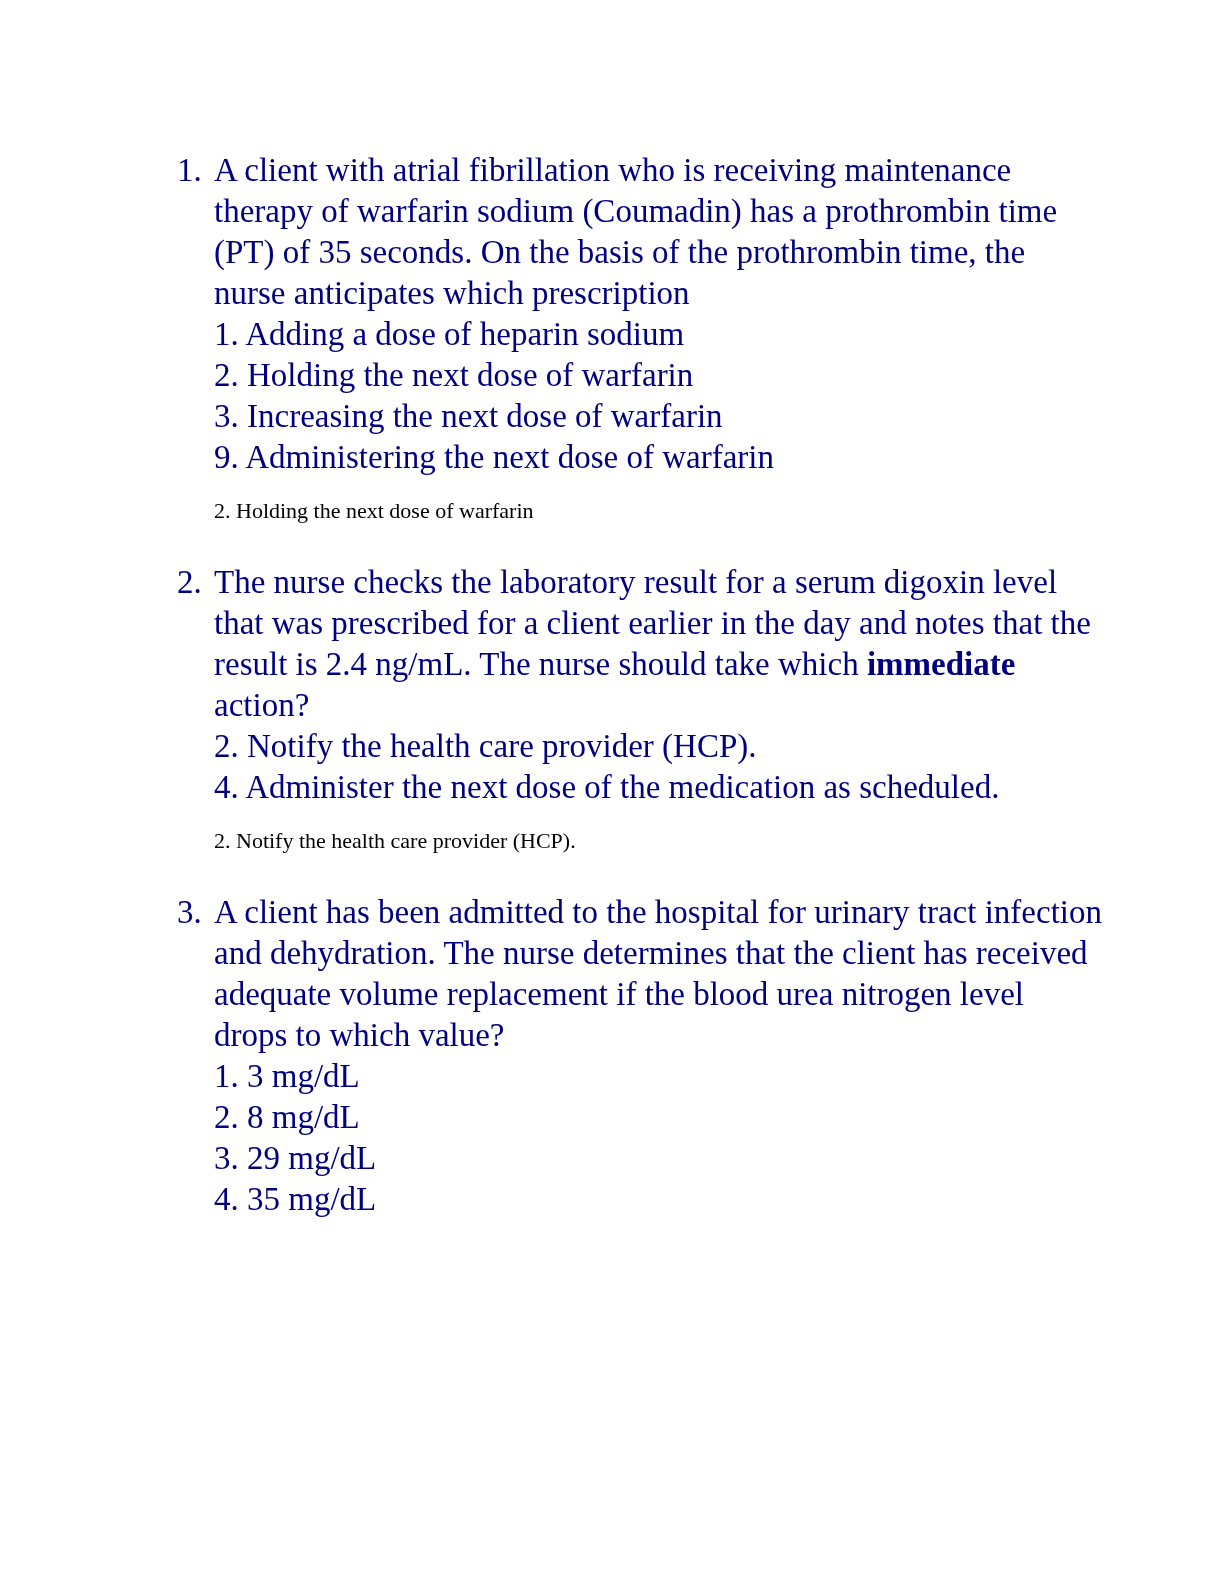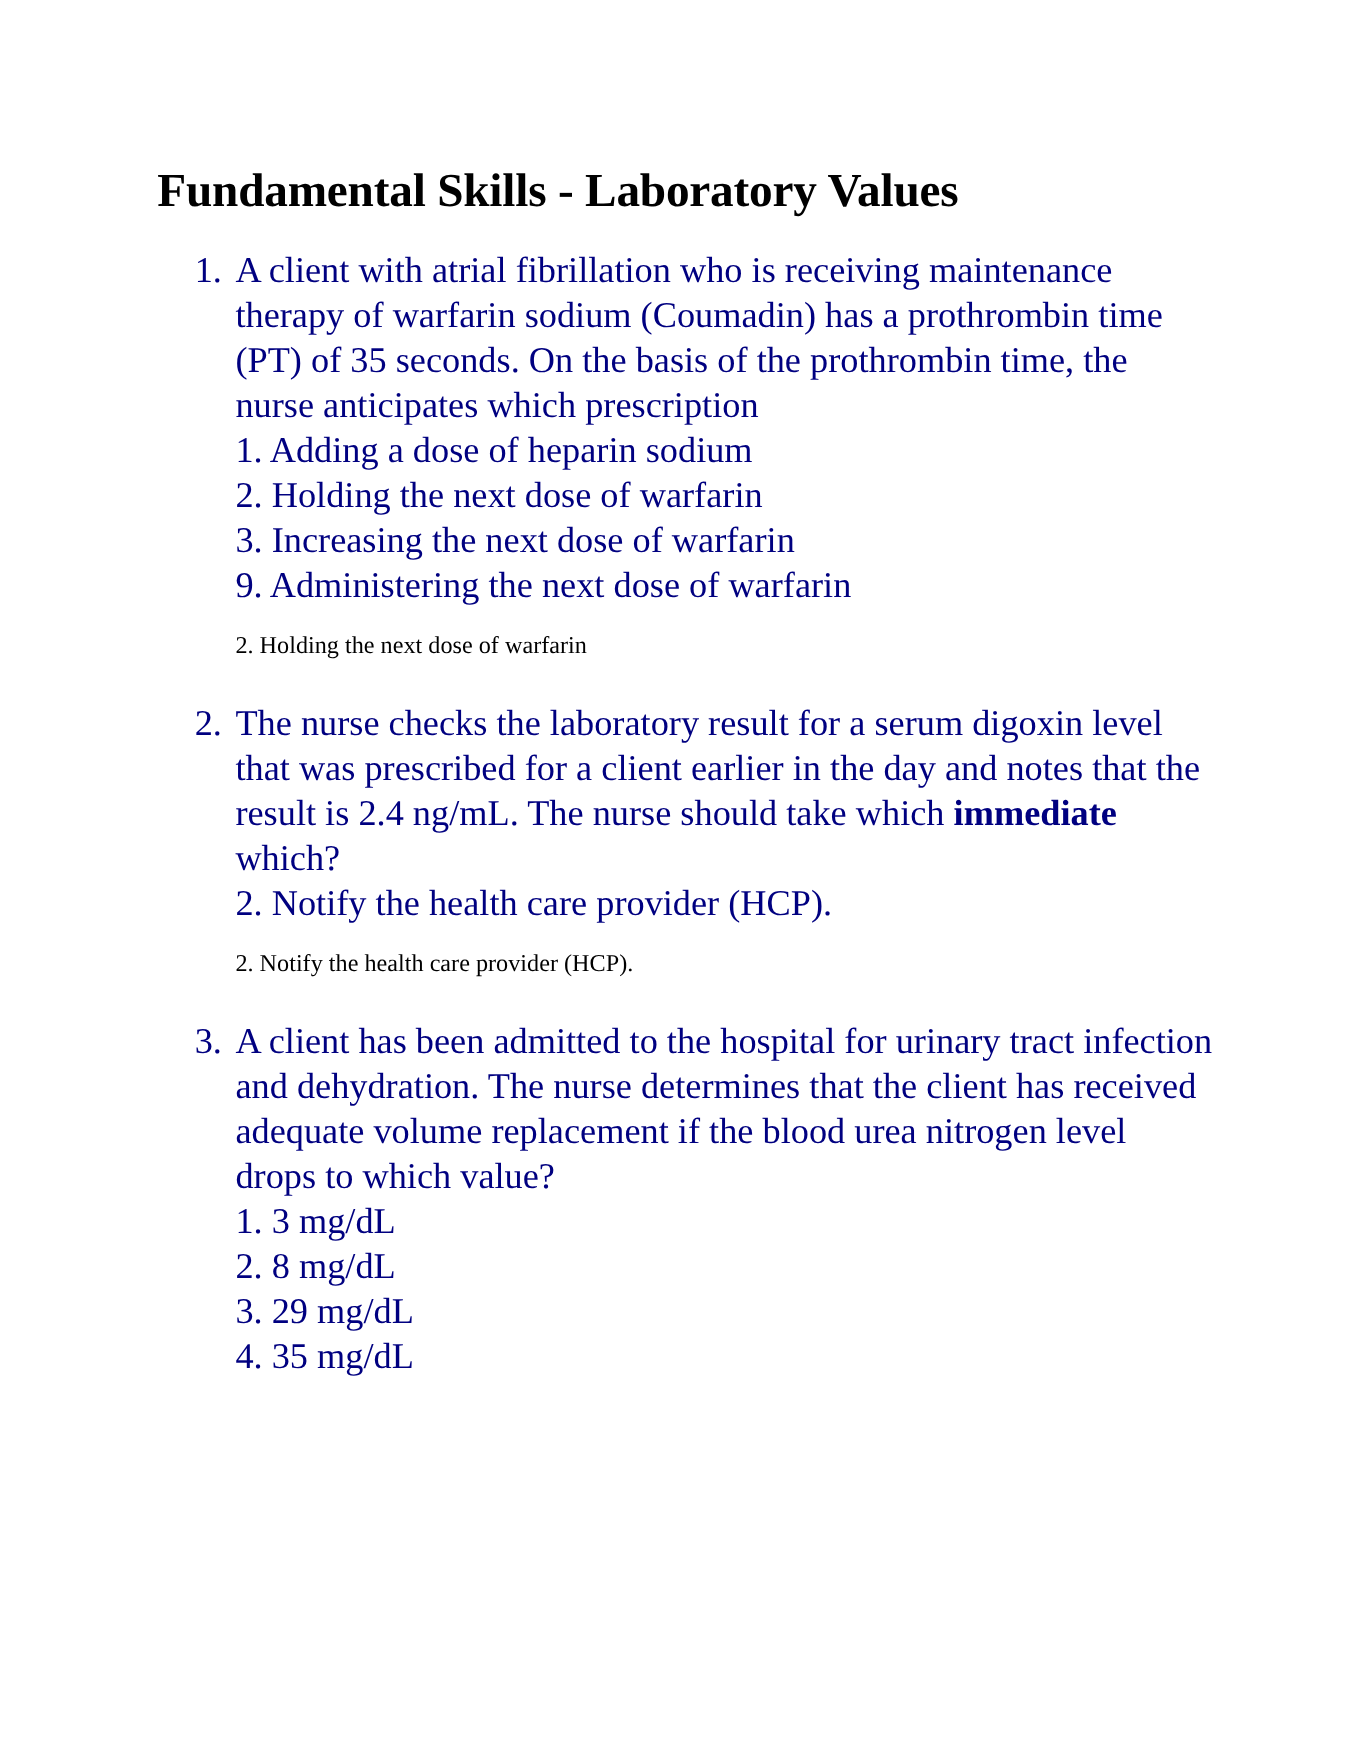--- a/index.html
+++ b/index.html
@@ -20,43 +20,43 @@
   .answer {
     color: #000000; font-size: 22px; line-height: 26px;
     padding-left: 71px; margin-top: 20px; margin-bottom: 38px;
   }
   b.emph { font-weight: bold; }
 </style>
 </head>
 <body>
 
 <div class="page">
-  <h1 class="title">Fundamental Skills - Laboratory Values</h1>
 
   <div class="question">
     <div class="q-stem">
       <span class="q-num">1.</span>
       <span>A client with atrial fibrillation who is receiving maintenance therapy of warfarin sodium (Coumadin) has a prothrombin time (PT) of 35 seconds. On the basis of the prothrombin time, the nurse anticipates which prescription</span>
     </div>
     <div class="options">
       <span class="option">1. Adding a dose of heparin sodium</span>
       <span class="option">2. Holding the next dose of warfarin</span>
       <span class="option">3. Increasing the next dose of warfarin</span>
       <span class="option">9. Administering the next dose of warfarin</span>
     </div>
   </div>
   <div class="answer">2. Holding the next dose of warfarin</div>
 
   <div class="question">
     <div class="q-stem">
       <span class="q-num">2.</span>
-      <span>The nurse checks the laboratory result for a serum digoxin level that was prescribed for a client earlier in the day and notes that the result is 2.4 ng/mL. The nurse should take which </span><b class="emph">immediate</b><span> which?</span>
+      <span>The nurse checks the laboratory result for a serum digoxin level that was prescribed for a client earlier in the day and notes that the result is 2.4 ng/mL. The nurse should take which </span><b class="emph">immediate</b><span> action?</span>
     </div>
     <div class="options">
       <span class="option">2. Notify the health care provider (HCP).</span>
+      <span class="option">4. Administer the next dose of the medication as scheduled.</span>
     </div>
   </div>
   <div class="answer">2. Notify the health care provider (HCP).</div>
 
   <div class="question">
     <div class="q-stem">
       <span class="q-num">3.</span>
       <span>A client has been admitted to the hospital for urinary tract infection and dehydration. The nurse determines that the client has received adequate volume replacement if the blood urea nitrogen level drops to which value?</span>
     </div>
     <div class="options">

